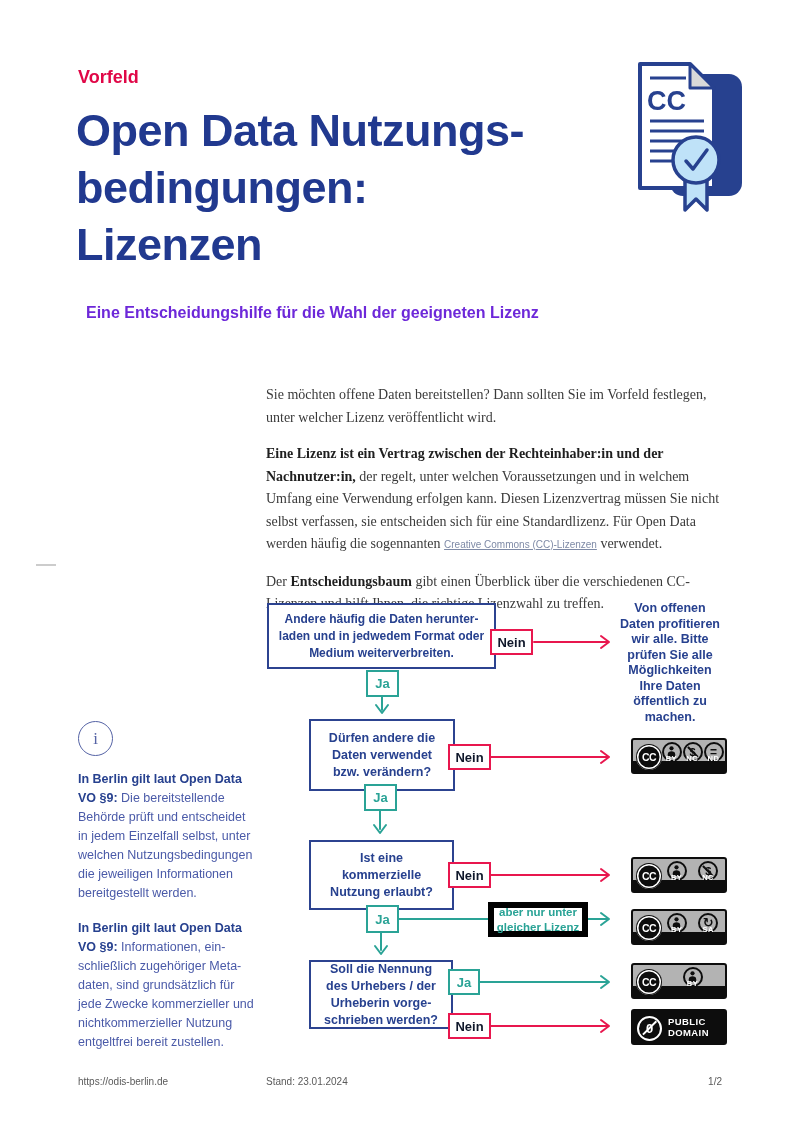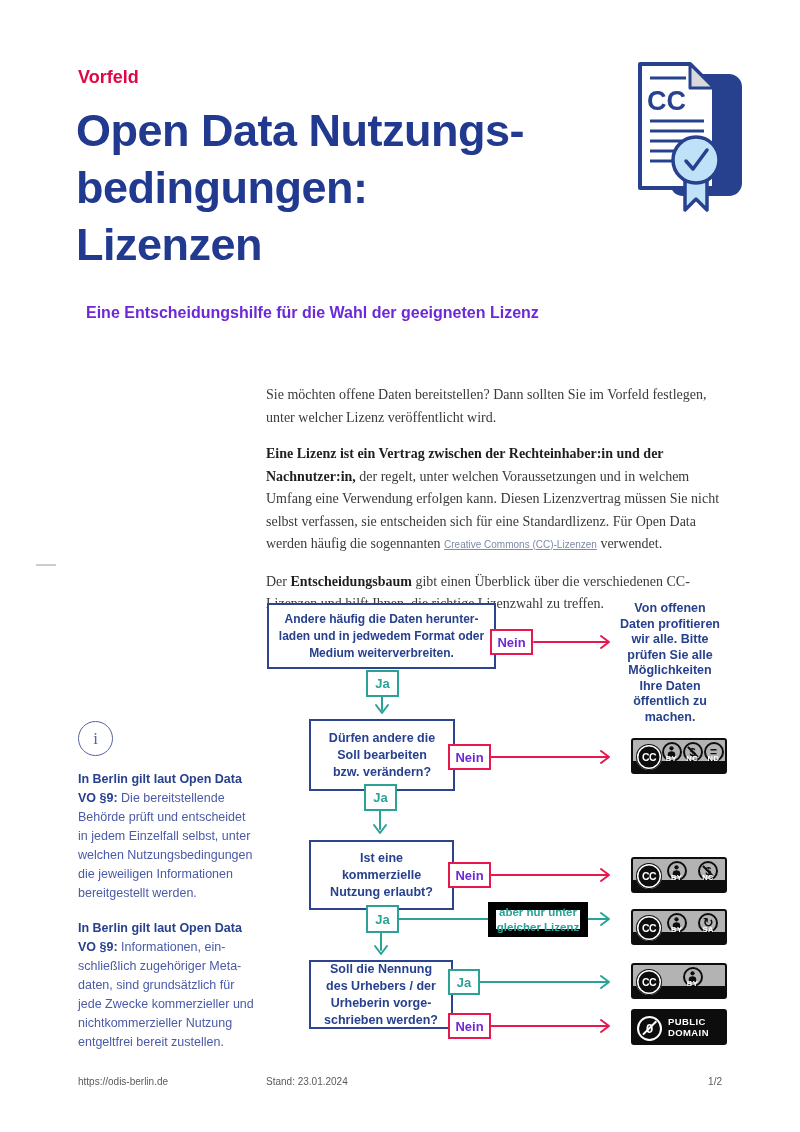--- a/index.html
+++ b/index.html
@@ -36,31 +36,31 @@
           display:flex; align-items:center; justify-content:center; text-align:center;
           white-space:pre-line; box-sizing:border-box; line-height:17px; }
   #q1 { left:267px; top:603px; width:229px; height:66px; font-size:12px; }
   #q2 { left:309px; top:719px; width:146px; height:72px; font-size:12.5px; }
   #q3 { left:309px; top:840px; width:145px; height:70px; font-size:12.5px; }
   #q4 { left:309px; top:960px; width:144px; height:69px; font-size:12.5px; }
 
   .chip { position:absolute; background:#fff; border:2px solid; font-weight:bold; font-size:13px;
           display:flex; align-items:center; justify-content:center; box-sizing:border-box; z-index:2; }
   .chip.ja   { border-color:#2aa396; color:#2aa396; }
-  .chip.nein { border-color:#e8174e; color:#6d28d9; }
+  .chip.nein { border-color:#e8174e; color:#0f172a; }
   #ja1   { left:366px; top:670px; width:33px; height:27px; }
   #nein1 { left:490px; top:629px; width:43px; height:26px; }
   #ja2   { left:364px; top:784px; width:33px; height:27px; }
   #nein2 { left:448px; top:744px; width:43px; height:26px; }
   #ja3   { left:366px; top:905px; width:33px; height:28px; }
   #nein3 { left:448px; top:862px; width:43px; height:26px; }
   #ja4   { left:448px; top:969px; width:32px; height:26px; }
   #nein4 { left:448px; top:1013px; width:43px; height:26px; }
 
-  .note { position:absolute; left:488px; top:902px; width:100px; height:35px; border:8px solid #000000;
+  .note { position:absolute; left:488px; top:902px; width:100px; height:35px; border:6px solid #000000;
           background:#fff; color:#2aa396; font-weight:bold; font-size:11.5px; line-height:15px;
           display:flex; align-items:center; justify-content:center; text-align:center;
           white-space:pre-line; box-sizing:border-box; z-index:2; }
   .outcome { position:absolute; left:610px; top:601px; width:120px; text-align:center; color:#27418f;
              font-weight:bold; font-size:12.5px; line-height:15.5px; white-space:pre-line; }
   .connectors { position:absolute; left:0; top:0; pointer-events:none; z-index:1; }
 
   
   .badge { position:absolute; width:96px; height:36px; background:#b3b3b3; border:2px solid #0d0d0d;
            border-radius:3px; box-sizing:border-box; }
@@ -179,21 +179,21 @@
         <path d="M375,946 L381,954 L387,946"></path>
       <path d="M480,982 H608"></path>
         <path d="M601,976 L609,982 L601,988"></path>
     </g>
   </svg>
 
   <div class="qbox" id="q1">Andere häufig die Daten herunter-
 laden und in jedwedem Format oder
 Medium weiterverbreiten.</div>
   <div class="qbox" id="q2">Dürfen andere die
-Soll bearbeiten
+Daten verwendet
 bzw. verändern?</div>
   <div class="qbox" id="q3">Ist eine
 kommerzielle
 Nutzung erlaubt?</div>
   <div class="qbox" id="q4">Soll die Nennung
 des Urhebers / der
 Urheberin vorge-
 schrieben werden?</div>
 
   <div class="chip ja" id="ja1">Ja</div>

